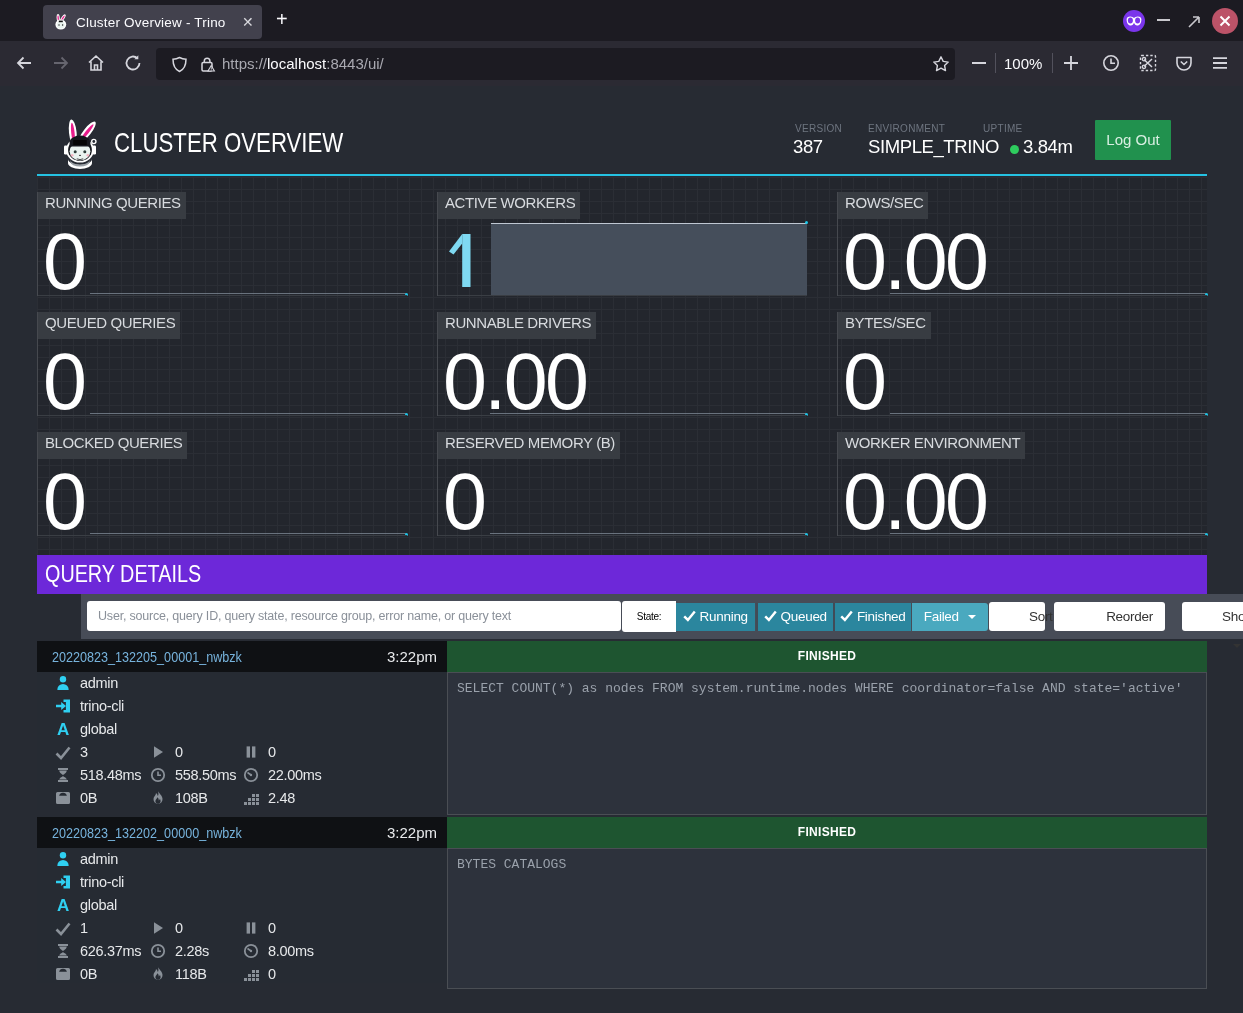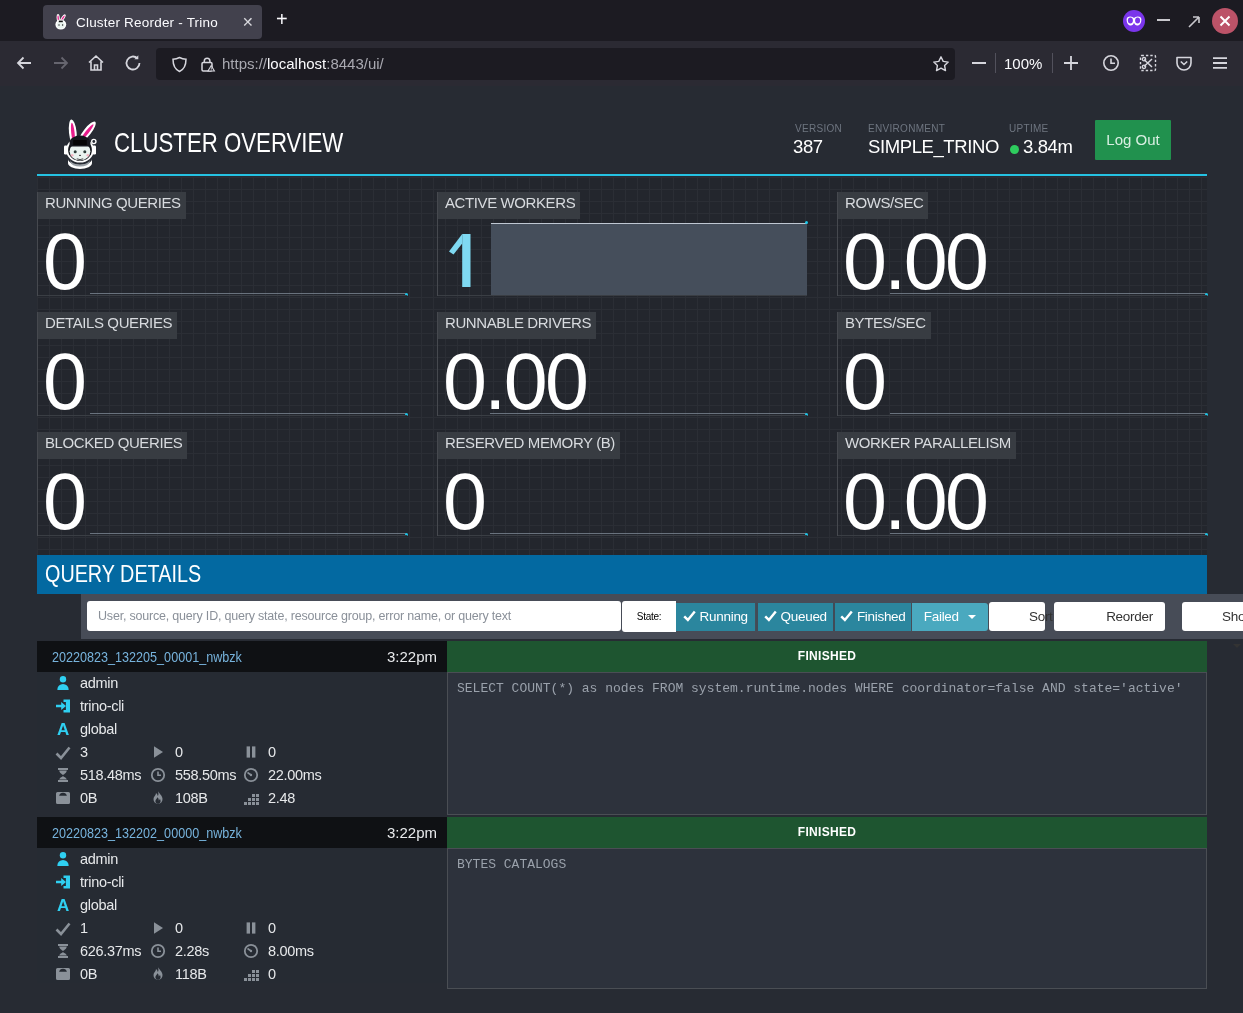--- a/index.html
+++ b/index.html
@@ -37,21 +37,21 @@
   background-size:12px 12px;
 }
 .tile { position:absolute; width:370px; height:104px; border-left:1px solid #46494f; }
 .tlabel { position:absolute; left:0px; top:0px; background:#383c42; color:#d8dbdf; font-size:15px;
   letter-spacing:-0.4px; padding:2px 5px 8px 7px; }
 .tnum { position:absolute; left:5px; bottom:7px; font-size:79px; color:#fff; line-height:0.67; letter-spacing:-2.6px; }
 .tline { position:absolute; left:52px; right:1px; bottom:2px; height:1px; background:#87939f; opacity:0.7; }
 .tdot { position:absolute; right:-1px; bottom:0px; width:3px; height:3px; background:#1bc7ea; border-radius:50%; }
 .tbot { position:absolute; left:0; right:0; bottom:0; height:1px; background:#3a3e44; }
 
-#qdtitle { position:absolute; left:37px; top:469px; width:1170px; height:39px; background:#0369a1;
+#qdtitle { position:absolute; left:37px; top:469px; width:1170px; height:39px; background:#6d28d9;
   color:#fff; font-size:23px; line-height:38px; padding-left:8px; }
 #qdfilter { position:absolute; left:37px; top:508px; width:1170px; height:45px; background:#474c57;margin-left:44px; }
 #search { position:absolute; left:6px; top:7px; width:534px; height:30px; background:#fff; border-radius:3px;
   color:#8a9099; font-size:12.5px; letter-spacing:-0.2px; line-height:30px; padding-left:11px; }
 .stbtn { position:absolute; top:9px; height:28px; font-size:13.5px; color:#fff; line-height:28px; text-align:center; letter-spacing:-0.3px; }
 .wbtn { position:absolute; top:8px; height:29px; background:#fff; border-radius:3px; color:#333;
   font-size:13.5px; line-height:29px; text-align:center; letter-spacing:-0.3px;padding-left:40px; }
 .caret { display:inline-block; width:0; height:0; border-left:4px solid transparent;
   border-right:4px solid transparent; border-top:4px solid #333; vertical-align:middle; margin-left:6px; }
 .caret.w { border-top-color:#fff; }
@@ -78,21 +78,21 @@
       <ellipse cx="5.2" cy="4" rx="0.7" ry="2.8" fill="#e91e8c" transform="rotate(-4 5.2 4)"></ellipse>
       <ellipse cx="10" cy="3.8" rx="1.6" ry="4" fill="#fff" transform="rotate(35 10 3.8)"></ellipse>
       <ellipse cx="10" cy="3.8" rx="0.7" ry="2.8" fill="#e91e8c" transform="rotate(35 10 3.8)"></ellipse>
       <ellipse cx="7.8" cy="10.6" rx="5.4" ry="5" fill="#fff"></ellipse>
       <ellipse cx="7.8" cy="11" rx="3.9" ry="3.4" fill="#e9f3ef"></ellipse>
       <rect x="5.8" y="6.6" width="4" height="1.6" fill="#111"></rect>
       <circle cx="6" cy="11" r="0.7" fill="#222"></circle>
           <circle cx="9.6" cy="11" r="0.7" fill="#222"></circle>
         </g>
     </svg>
-    <span class="title">Cluster Reorder - Trino</span>
+    <span class="title">Cluster Overview - Trino</span>
       <span class="x">✕</span>
     </div>
   <div id="newtab">+</div>
   <div id="maskbtn">
     <svg style="position:absolute;left:3px;top:6px;" width="16" height="10" viewBox="0 0 16 10">
       <path fill="#fff" d="M0.6 3.4C0.6 1.5 2 .4 4.2.4c1.7 0 3 .8 3.8 1.7C8.8 1.2 10.1.4 11.8.4c2.2 0 3.6 1.1 3.6 3 0 2.8-1.5 6.2-4.2 6.2-1.7 0-2.6-1.3-3.2-2.8-.6 1.5-1.5 2.8-3.2 2.8C2.1 9.6.6 6.2.6 3.4z"></path>
       <ellipse cx="4.4" cy="4.4" rx="2.5" ry="3" fill="#7a35eb"></ellipse>
       <ellipse cx="11.6" cy="4.4" rx="2.5" ry="3" fill="#7a35eb"></ellipse>
     </svg>
   </div>
@@ -183,21 +183,21 @@
     <circle cx="12.2" cy="36.3" r="1.3" fill="#f6b6c3"></circle>
     <circle cx="27.8" cy="36.3" r="1.3" fill="#f6b6c3"></circle>
     <path d="M20 35.4 l-1.1 1.7 h2.2 z" fill="#1a1a1a"></path>
     <path d="M16.8 39.8 q3.2 1.6 6.4 0" stroke="#3c3c3c" stroke-width="0.9" fill="none"></path>
   </svg>
   <div id="h1">CLUSTER OVERVIEW</div>
   <div class="metalabel" style="left:795px;">VERSION</div>
   <div class="metaval" style="left:793px;">387</div>
   <div class="metalabel" style="left:868px;">ENVIRONMENT</div>
   <div class="metaval" style="left:868px;">SIMPLE_TRINO</div>
-  <div class="metalabel" style="left:1009px;">UPTIME</div>
+  <div class="metalabel" style="left:983px;">UPTIME</div>
   <div class="metaval" style="left:1023px;">3.84m</div>
   <div style="position:absolute;left:1010px;top:59px;width:9px;height:9px;border-radius:50%;background:#2ecc5e;"></div>
   <div id="logout">Log Out</div>
   <div id="cyanline"></div>
   <div id="gridarea">
     <div class="tile" style="left:0;top:15px;">
       <div class="tlabel">RUNNING QUERIES</div>
       <div class="tnum">0</div>
       <div class="tline"></div>
         <div class="tdot"></div>
@@ -216,21 +216,21 @@
         <div class="tbot"></div>
     </div>
     <div class="tile" style="left:800px;top:15px;">
       <div class="tlabel">ROWS/SEC</div>
       <div class="tnum">0.00</div>
       <div class="tline"></div>
         <div class="tdot"></div>
         <div class="tbot"></div>
     </div>
     <div class="tile" style="left:0;top:135px;">
-      <div class="tlabel">DETAILS QUERIES</div>
+      <div class="tlabel">QUEUED QUERIES</div>
       <div class="tnum">0</div>
       <div class="tline"></div>
         <div class="tdot"></div>
         <div class="tbot"></div>
     </div>
     <div class="tile" style="left:400px;top:135px;">
       <div class="tlabel">RUNNABLE DRIVERS</div>
       <div class="tnum">0.00</div>
       <div class="tline"></div>
         <div class="tdot"></div>
@@ -251,21 +251,21 @@
         <div class="tbot"></div>
     </div>
     <div class="tile" style="left:400px;top:255px;">
       <div class="tlabel">RESERVED MEMORY (B)</div>
       <div class="tnum">0</div>
       <div class="tline"></div>
         <div class="tdot"></div>
         <div class="tbot"></div>
     </div>
     <div class="tile" style="left:800px;top:255px;">
-      <div class="tlabel">WORKER PARALLELISM</div>
+      <div class="tlabel">WORKER ENVIRONMENT</div>
       <div class="tnum">0.00</div>
       <div class="tline"></div>
         <div class="tdot"></div>
         <div class="tbot"></div>
     </div>
   </div>
   <div id="qdtitle"><span style="display:inline-block;transform:scaleX(0.86);transform-origin:left center;">QUERY DETAILS</span></div>
   <div id="qdfilter">
     <div id="search">User, source, query ID, query state, resource group, error name, or query text</div>
     <div class="stbtn" style="left:541px;top:7px;height:31px;line-height:31px;background:#fff;color:#000000;width:54px;border-radius:3px 0 0 3px;font-size:10px;">State:</div>

